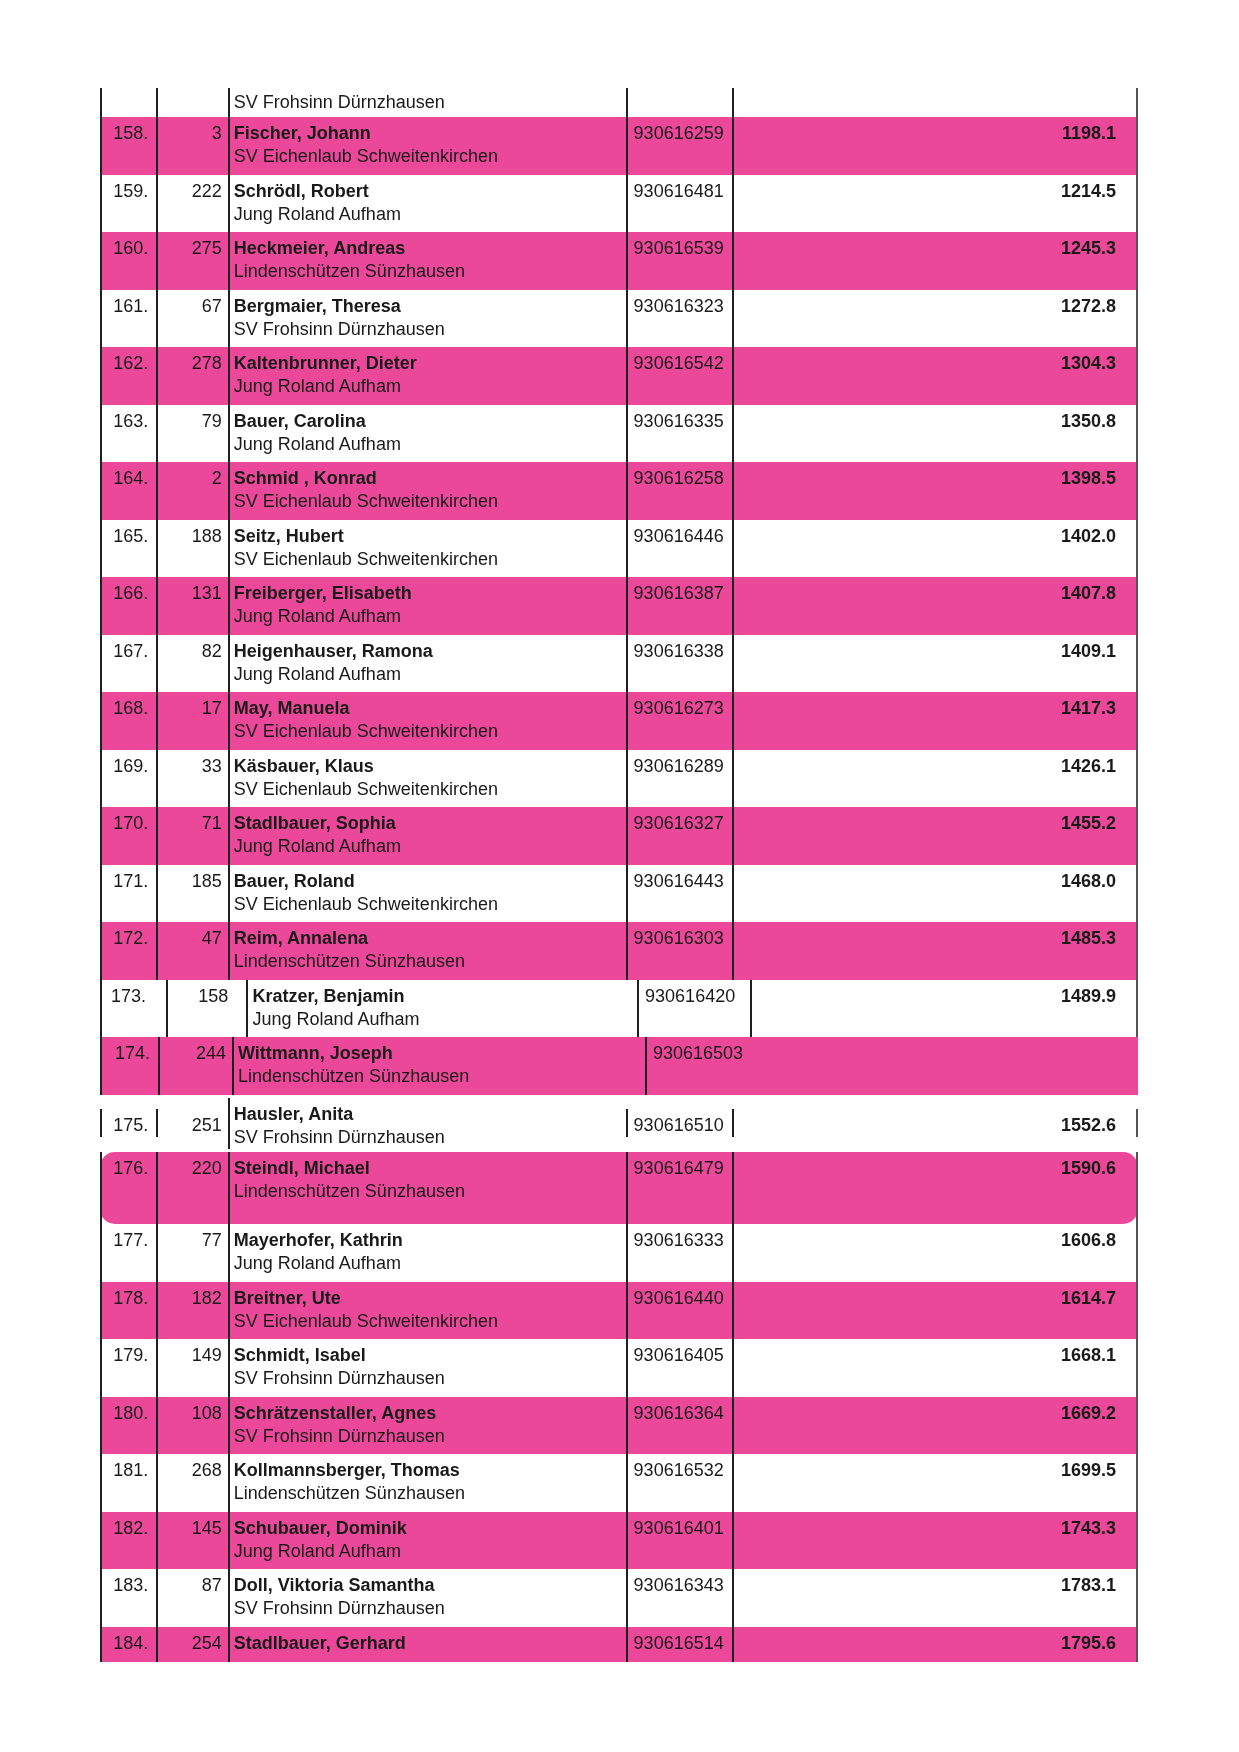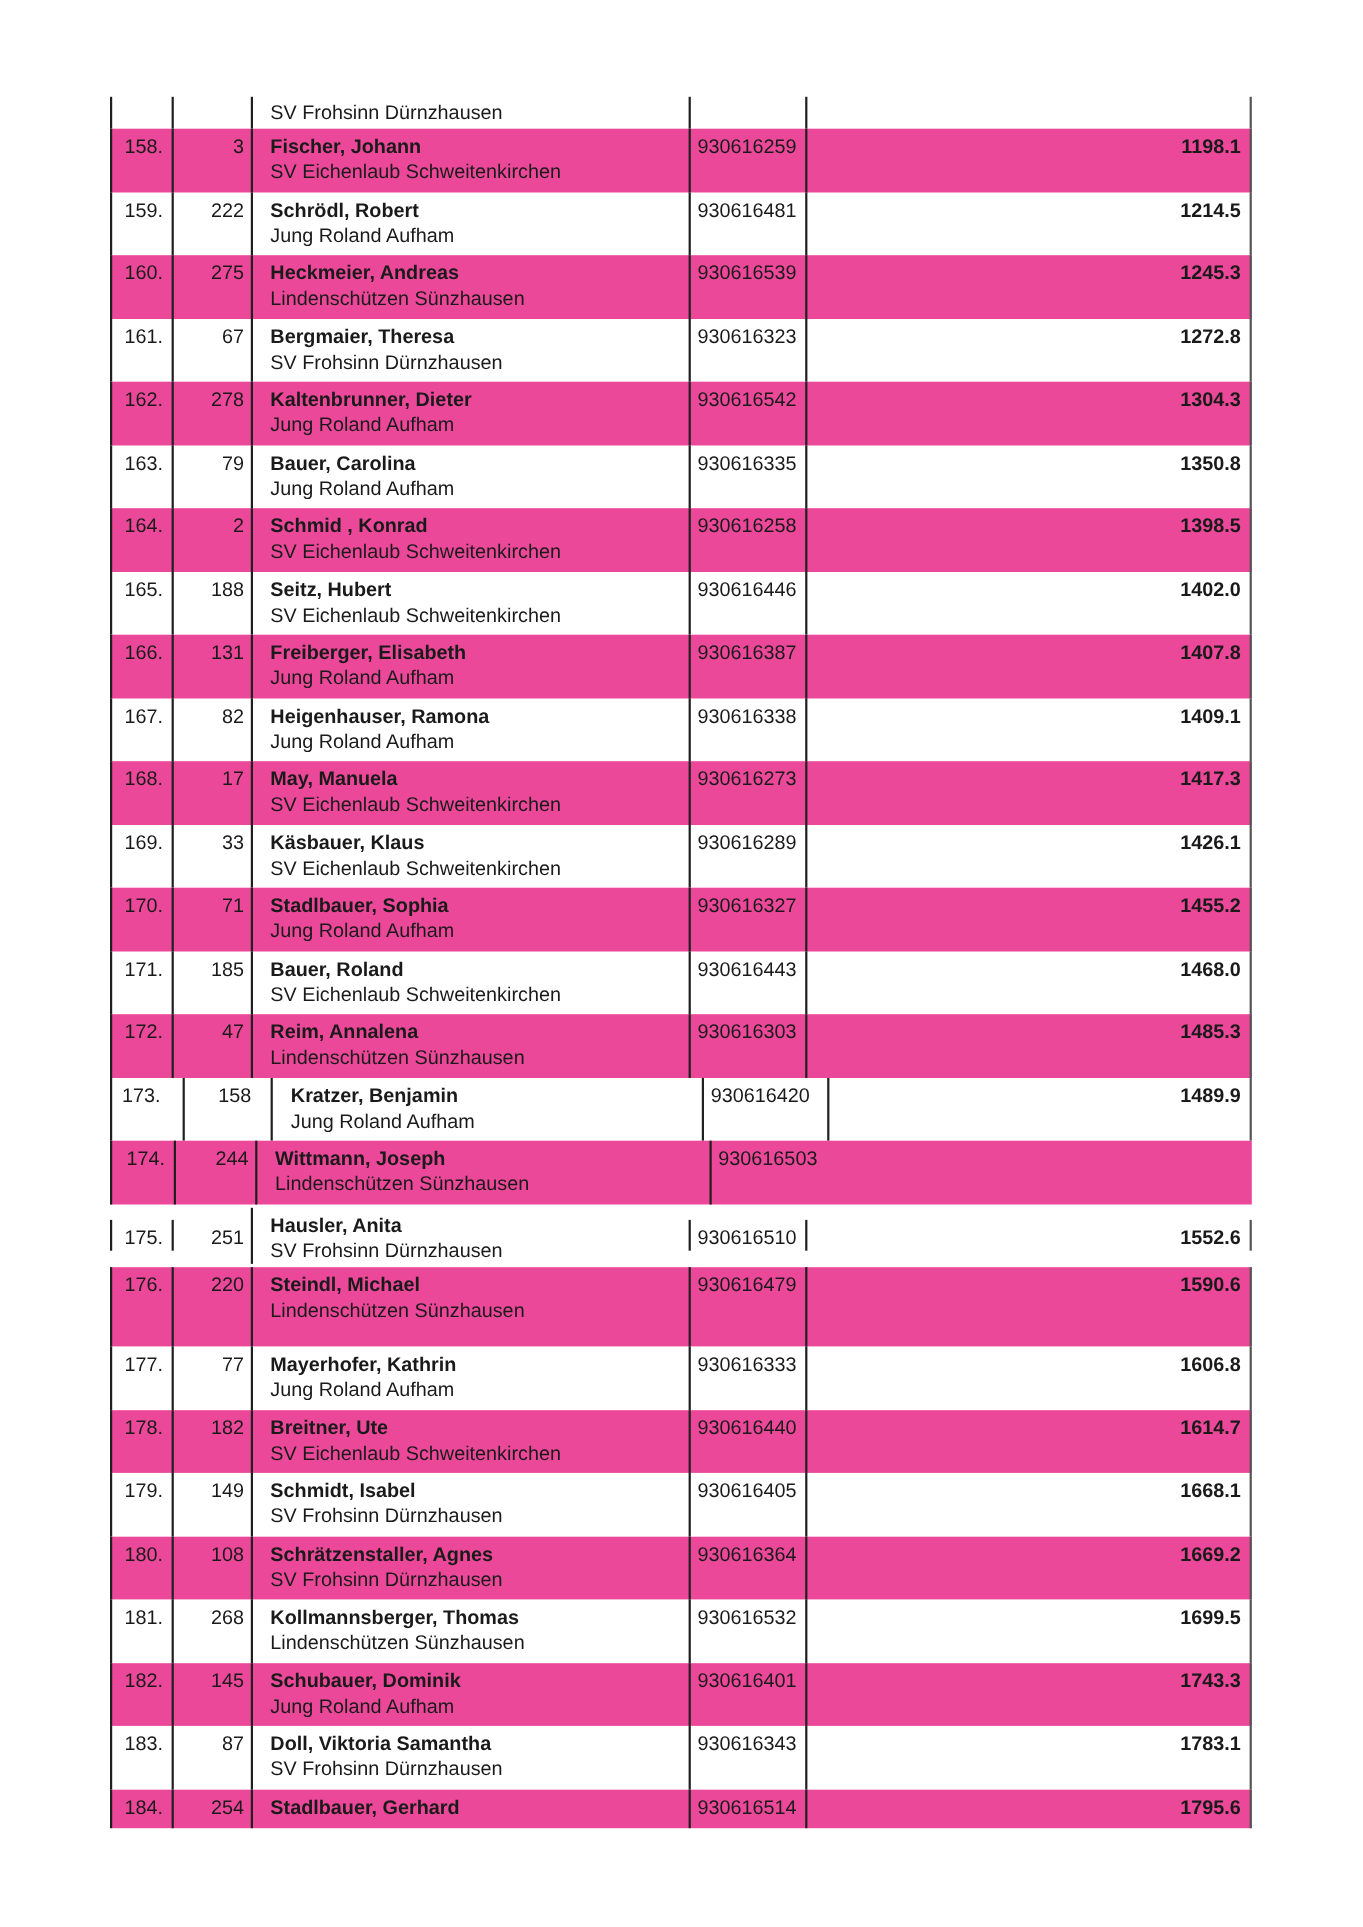--- a/index.html
+++ b/index.html
@@ -4,23 +4,23 @@
 <style>
   html, body { margin: 0; padding: 0; background: #ffffff; }
   body { width: 1239px; height: 1752px; position: relative; overflow: hidden;
          font-family: "Liberation Sans", "DejaVu Sans", sans-serif; color: #1a1a1a; }
   .table { position: absolute; left: 100px; top: 88px; width: 1038px; }
   .row { position: relative; display: flex; width: 100%; box-sizing: border-box; }
   .row.shaded { background: #ec4899; }
   .cell { box-sizing: border-box; border-left: 2px solid #1f1f1f; padding-top: 5px; font-size: 18px; line-height: 23px; }
   .c-rank { width: 58px; text-align: right; padding-right: 8px; }
   .c-start { width: 74px; text-align: right; padding-right: 6px; }
-  .c-name { width: 413px; padding-left: 16px; white-space: nowrap; overflow: hidden; }
+  .c-name { width: 413px; padding-left: 4px; white-space: nowrap; overflow: hidden; }
   .c-id { width: 110px; padding-left: 6px; }
-  .c-score { width: 421px; text-align: right; padding-right: 8px; font-weight: bold; border-right: 2px solid #555; }
+  .c-score { width: 421px; text-align: right; padding-right: 20px; font-weight: bold; border-right: 2px solid #555; }
   .name { font-weight: bold; display: block; }
   .club { display: block; }
   .row.cont .cell { padding-top: 3px; }
 </style>
 </head>
 <body>
 
 <div class="table">
   <div class="row cont" style="height:29px">
     <div class="cell c-rank"></div>
@@ -204,21 +204,21 @@
       <div class="row" style="height: 57.5px; align-items: center;">
         <div class="cell c-rank">175.</div>
         <div class="cell c-start">251</div>
         <div class="cell c-name">
           <span class="name">Hausler, Anita</span>
           <span class="club">SV Frohsinn Dürnzhausen</span>
         </div>
         <div class="cell c-id">930616510</div>
         <div class="cell c-score">1552.6</div>
       </div>
-      <div class="row shaded" style="height: 72px;">
+      <div class="row shaded" style="height: 72px; border-radius: 15px;">
         <div class="cell c-rank">176.</div>
         <div class="cell c-start">220</div>
         <div class="cell c-name">
           <span class="name">Steindl, Michael</span>
           <span class="club">Lindenschützen Sünzhausen</span>
         </div>
         <div class="cell c-id">930616479</div>
         <div class="cell c-score">1590.6</div>
       </div>
       <div class="row" style="height: 57.5px;">

